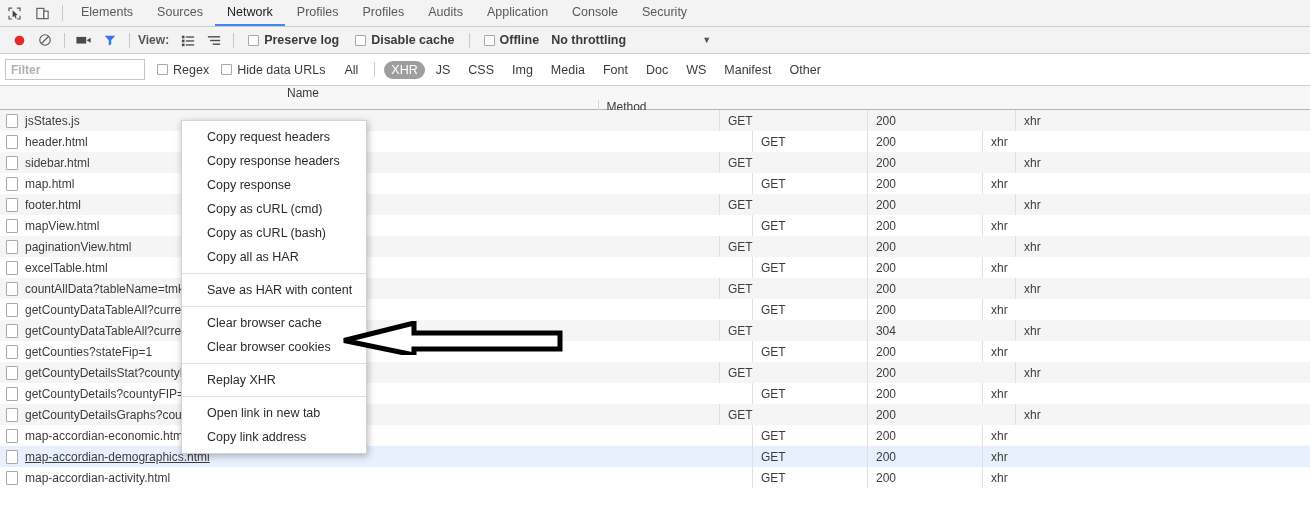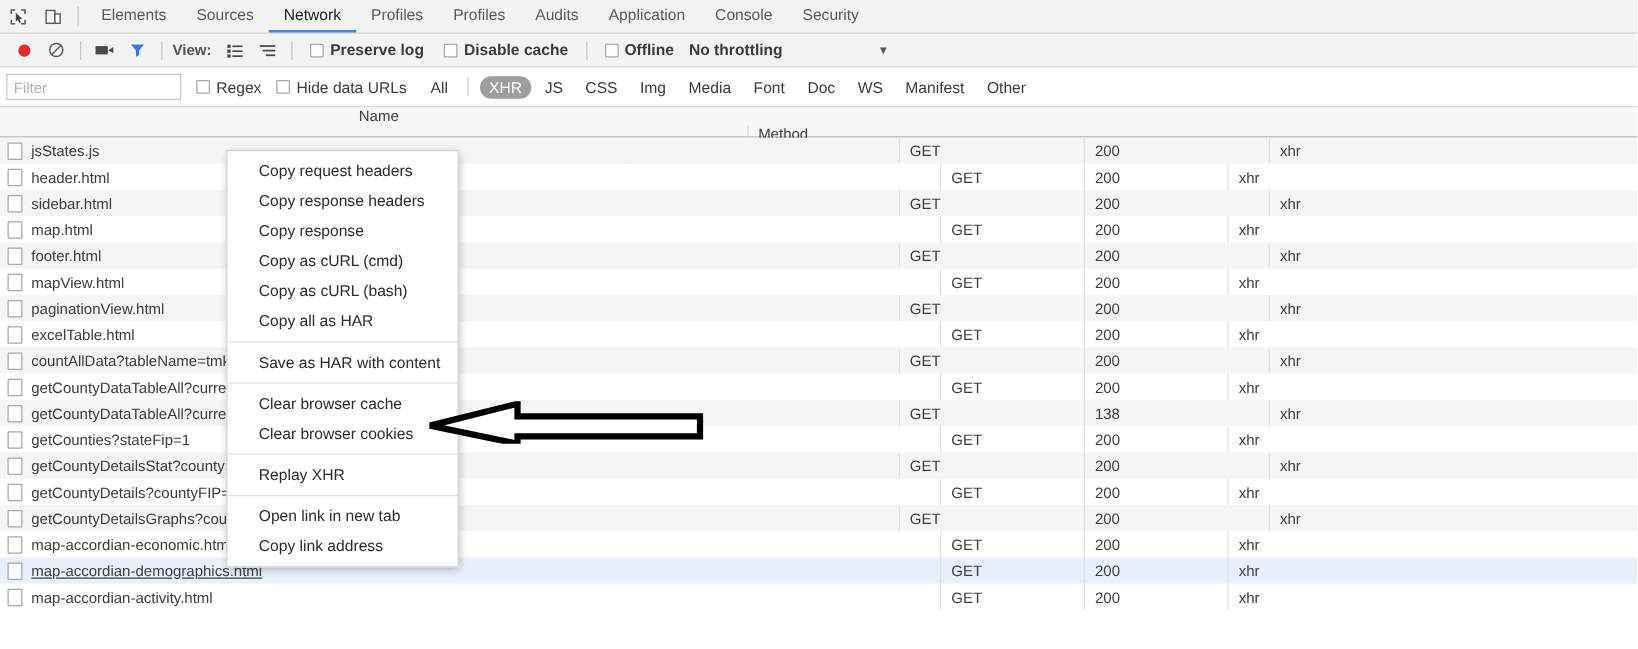--- a/index.html
+++ b/index.html
@@ -61,21 +61,21 @@
 
   
   .filterbar {
     position: absolute; left: 0; top: 54px; width: 1310px; height: 32px;
     background: #ffffff; border-bottom: 1px solid #cdcdcd;
     display: flex; align-items: center; padding-left: 5px;
   }
   .filter-input {
     width: 140px; height: 21px; border: 1px solid #c6c6c6; background: #fff;
     font-family: "Liberation Sans", sans-serif; font-size: 12px;
-    padding: 0 5px; color: #333; outline: none;
+    padding: 0 5px; color: #333; outline: none; font-weight: bold;
   }
   .filter-input::placeholder { color: #b0b0b0; }
   .fb-check {
     display: flex; align-items: center; gap: 5px; margin-left: 12px;
     font-size: 12.5px; color: #3b3b3b; cursor: pointer; white-space: nowrap;
   }
   .fb-sep { width: 1px; height: 15px; background: #ccc; margin: 0 7px; }
   .type-chip {
     font-size: 12.5px; color: #3b3b3b; padding: 2px 7px; margin: 0 2px;
     border-radius: 9px; cursor: pointer; white-space: nowrap;
@@ -360,21 +360,21 @@
         <div class="cell c-method">GET</div>
         <div class="cell c-status">200</div>
         <div class="cell c-type">xhr</div>
       </div>
       <div class="row odd">
         <div class="cell c-name">
           <span class="fileicon"></span>
           <span class="fname">getCountyDataTableAll?currentPConame+ASC</span>
         </div>
         <div class="cell c-method">GET</div>
-        <div class="cell c-status">138</div>
+        <div class="cell c-status">304</div>
         <div class="cell c-type">xhr</div>
       </div>
       <div class="row even">
         <div class="cell c-name">
           <span class="fileicon"></span>
           <span class="fname">getCounties?stateFip=1</span>
         </div>
         <div class="cell c-method">GET</div>
         <div class="cell c-status">200</div>
         <div class="cell c-type">xhr</div>

